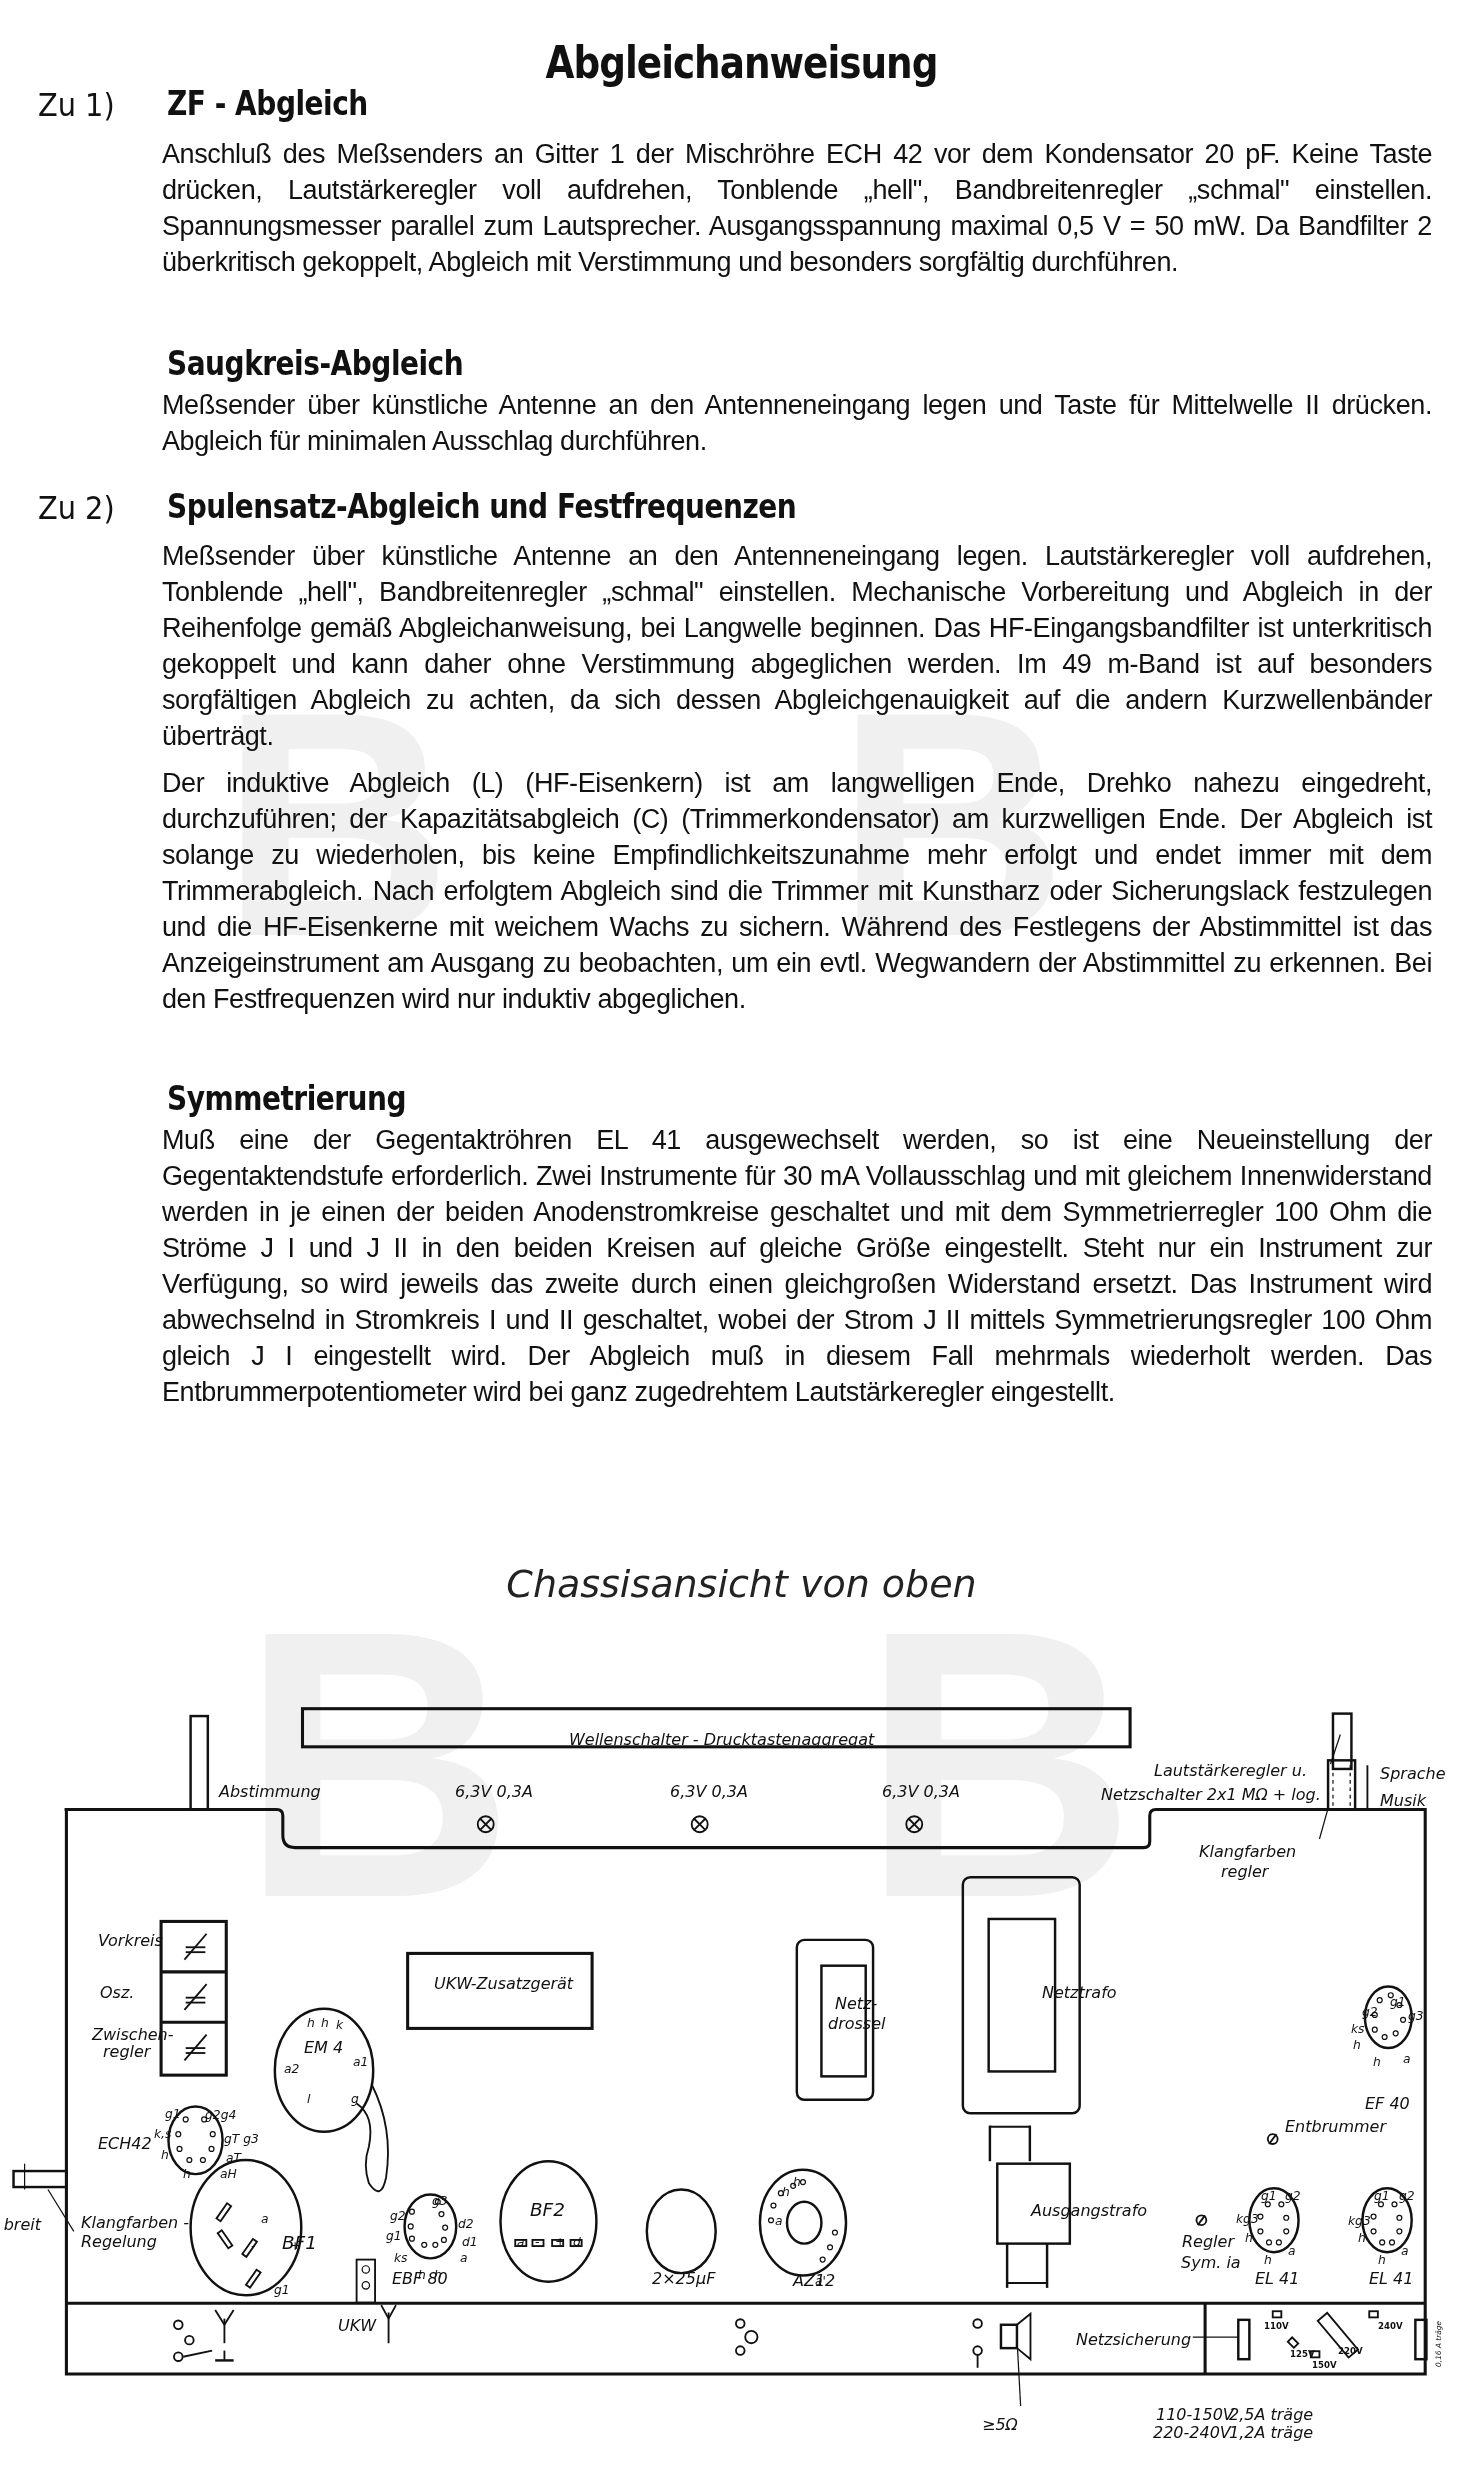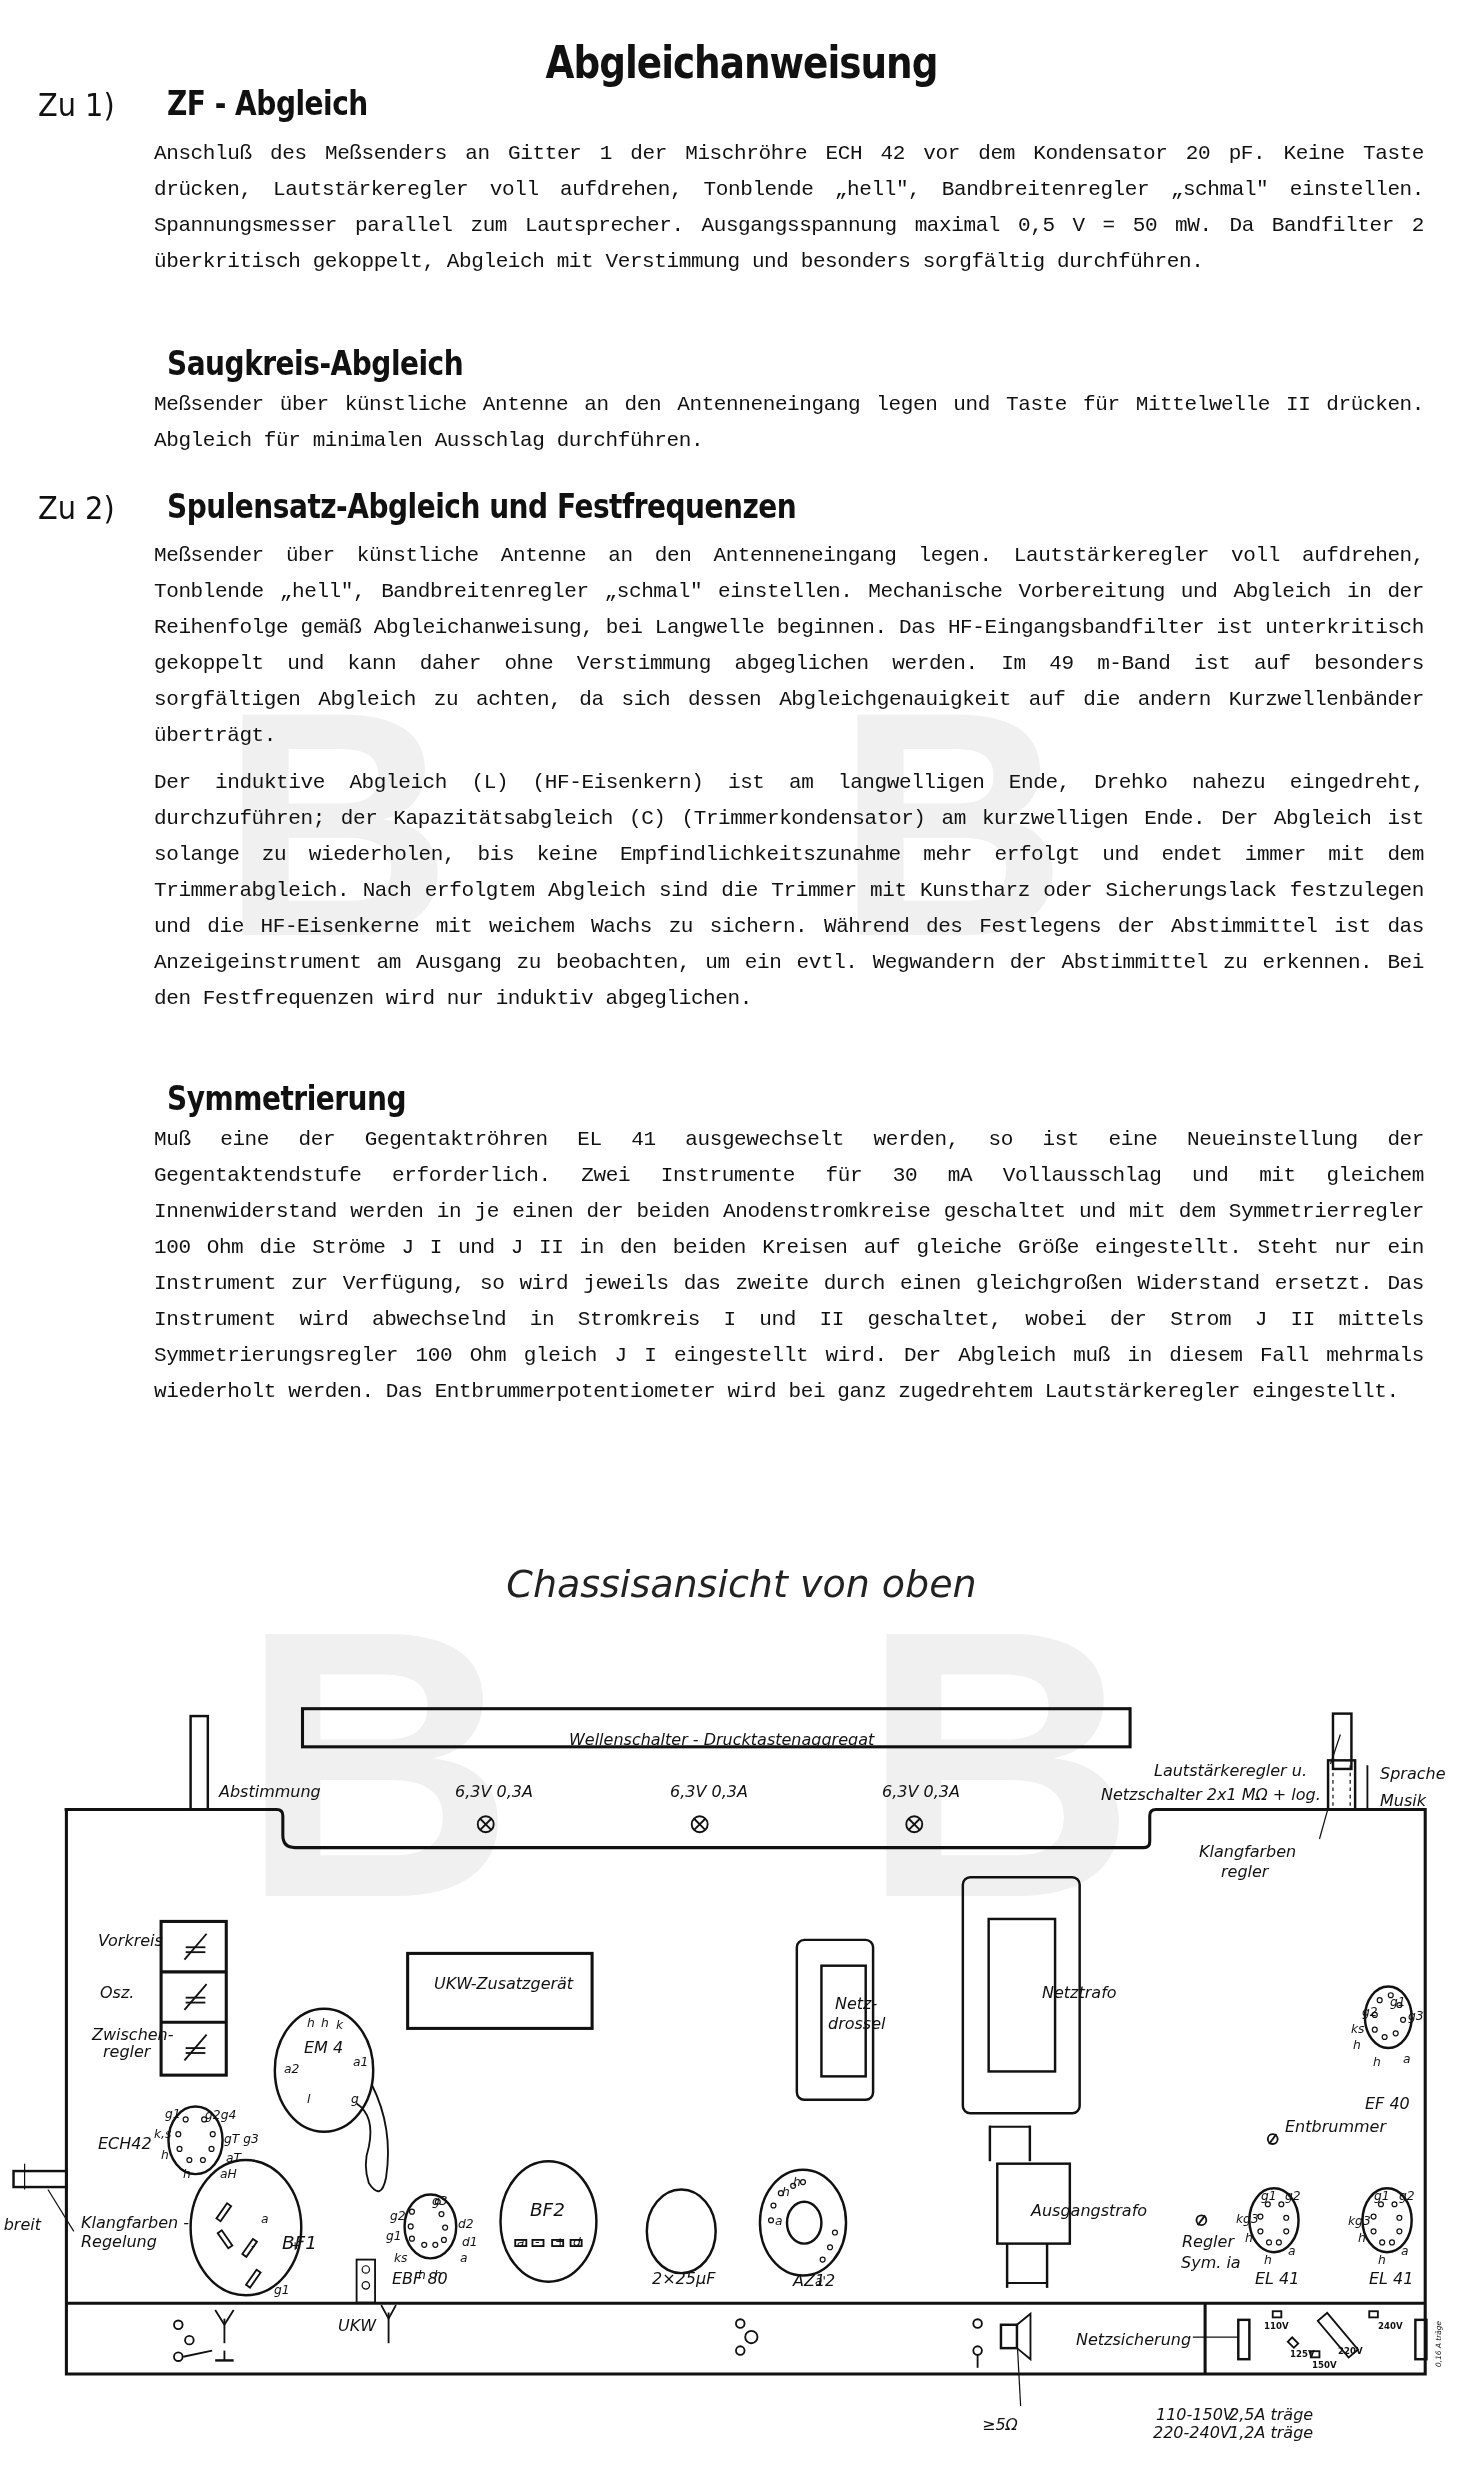--- a/index.html
+++ b/index.html
@@ -5,21 +5,21 @@
   html, body { margin:0; padding:0; background:#ffffff; }
   body { width:1483px; height:2475px; position:relative; overflow:hidden; color:#111; font-family:"DejaVu Sans", sans-serif; }
 
   .watermark { position:absolute; color:#f0f0f0; font-family:"Liberation Sans", sans-serif; font-weight:bold; z-index:0; pointer-events:none; }
 
   .doc-title { position:absolute; left:0; width:1483px; top:7.4px; text-align:center; font-family:"DejaVu Sans", sans-serif; font-weight:bold; font-size:44px; letter-spacing:-1.2px; transform:scaleX(0.85); z-index:2; }
 
   .section { position:absolute; left:0; width:1483px; z-index:2; }
   .sec-num { position:absolute; left:38px; font-family:"DejaVu Sans Condensed","DejaVu Sans", sans-serif; font-size:32px; }
   .sec-head { position:absolute; left:167px; font-weight:bold; font-size:33px; letter-spacing:-0.6px; transform-origin:left top; transform:scaleX(0.85); white-space:nowrap; }
-  .para { position:absolute; left:154px; width:1270px; font-family:Liberation Mono, monospace; font-size:21px; line-height:36px; text-align:justify; text-align-last:left; letter-spacing:-0.4px; }
+  .para { position:absolute; left:162px; width:1270px; font-family:Liberation Sans, sans-serif; font-size:27px; line-height:36px; text-align:justify; text-align-last:left; letter-spacing:-0.4px; }
 
   
   .diagram { position:absolute; left:0; top:1556px; width:1483px; height:919px; z-index:2; }
   .diagram svg { position:absolute; left:0; top:0; }
   .lbl { position:absolute; font-family:"DejaVu Sans", sans-serif; font-style:italic; white-space:nowrap; color:#111; }
   .lbl-s { font-size:16px; }
   .lbl-m { font-size:18.4px; }
   .chassis-title { position:absolute; left:0; width:1483px; top:1562px; text-align:center; font-style:italic; font-size:38px; color:#222; z-index:2; }
 </style>
 </head>

